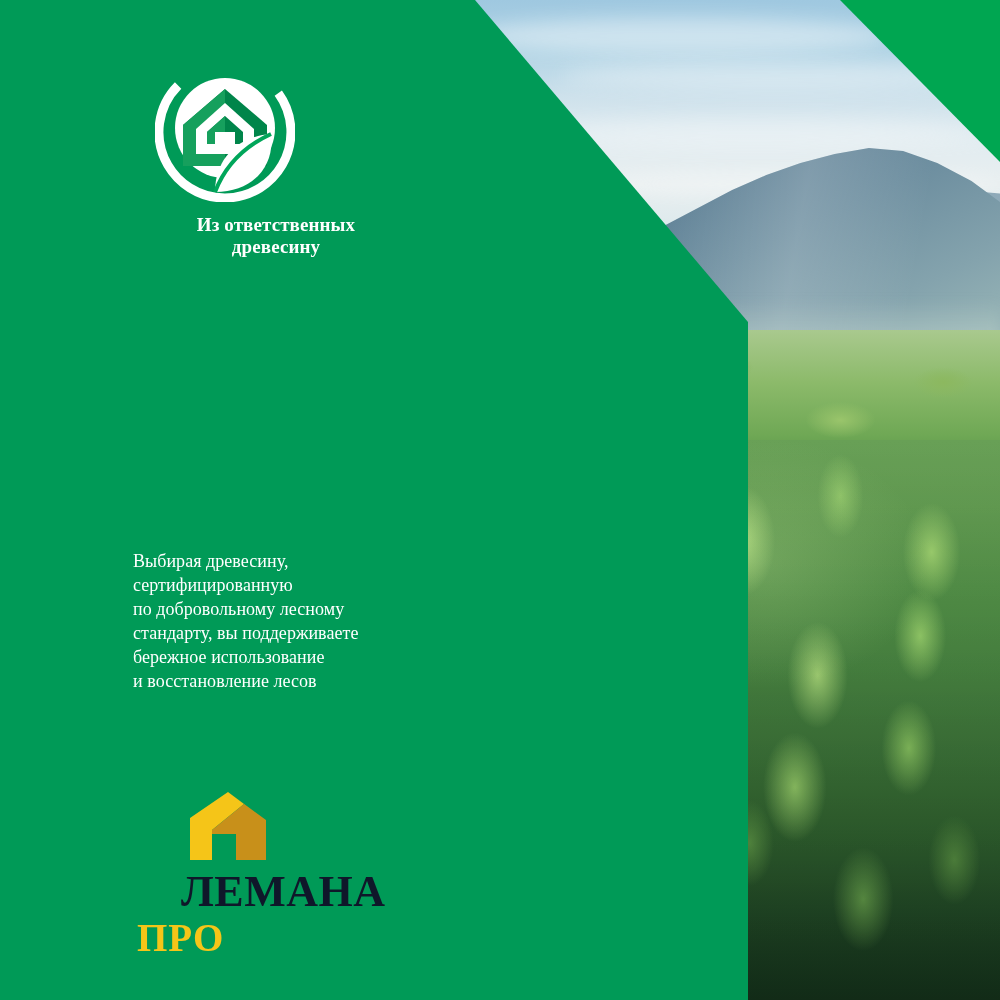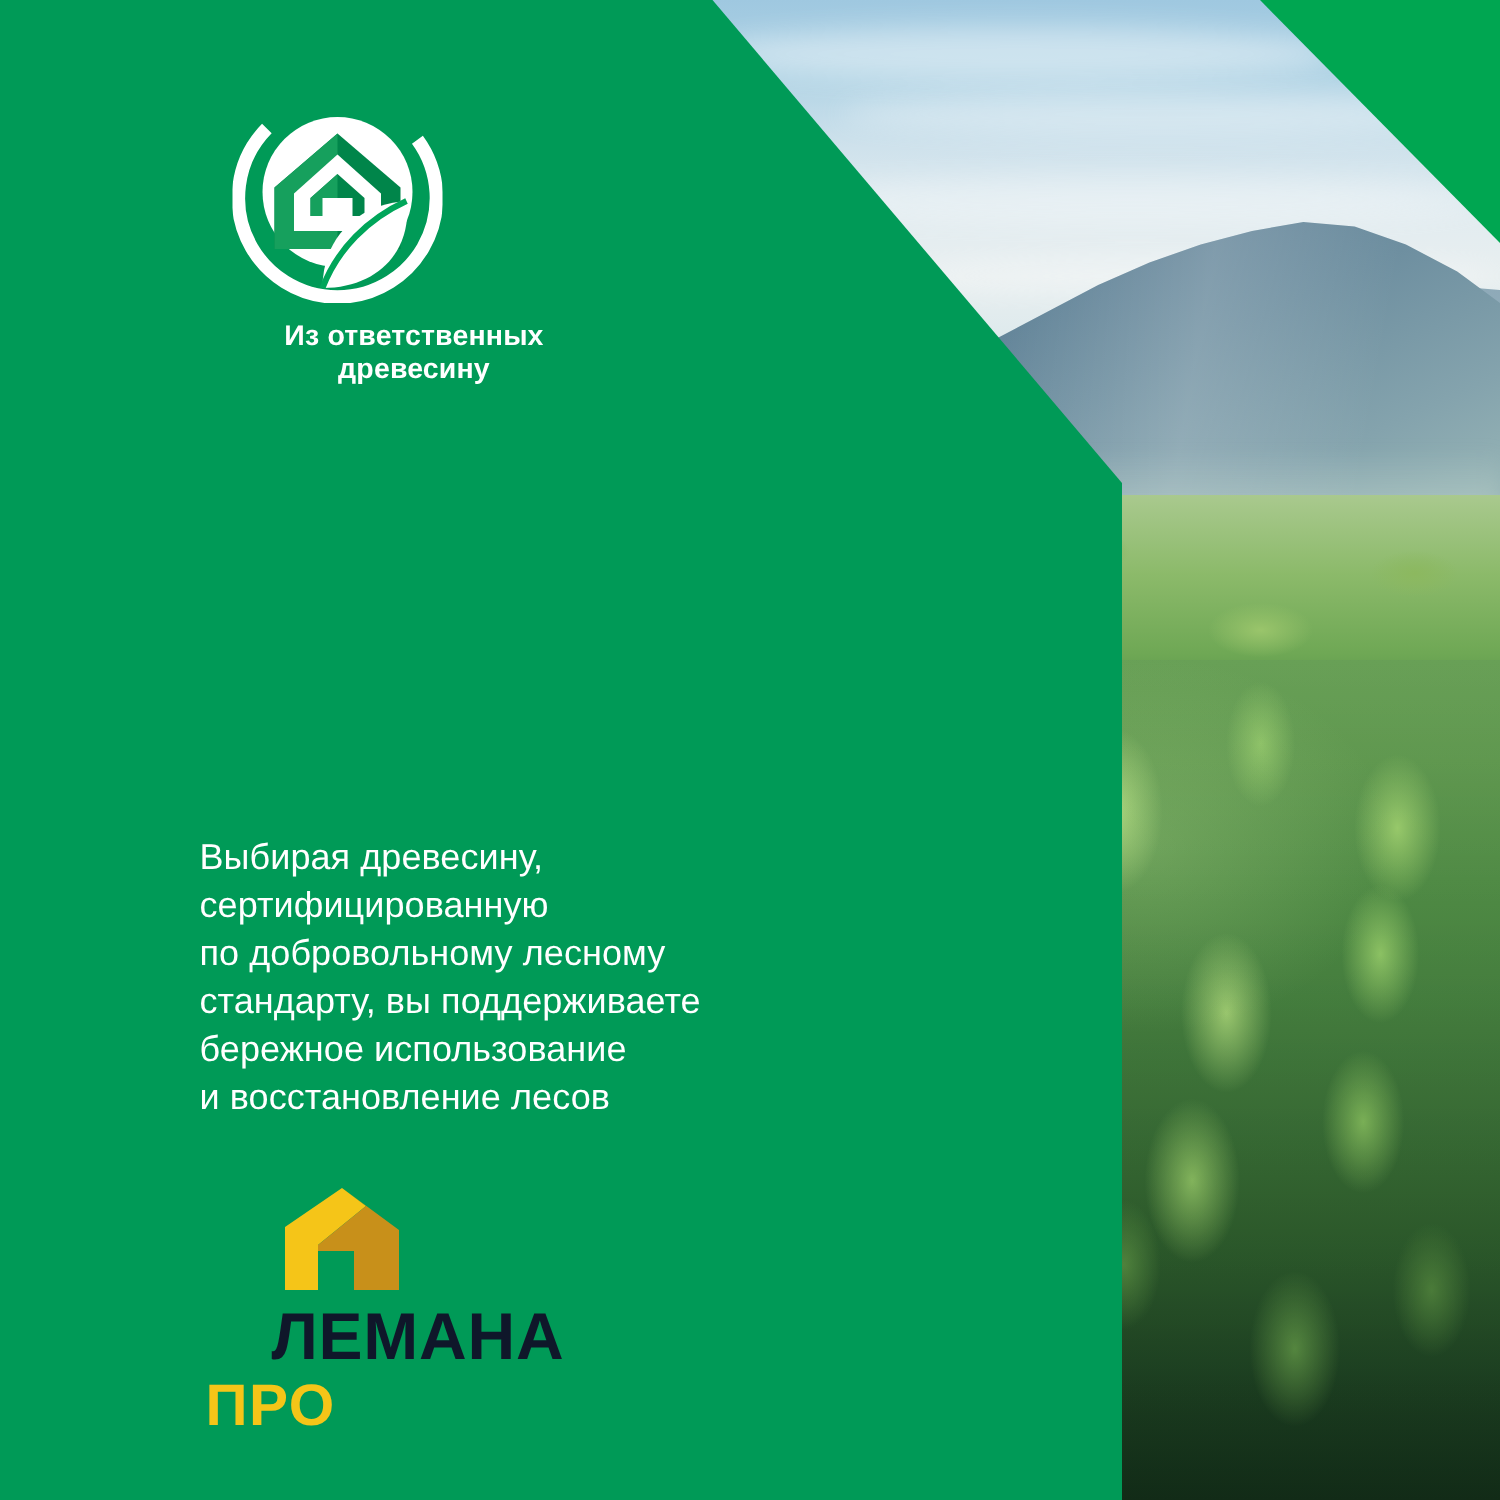--- a/index.html
+++ b/index.html
@@ -7,21 +7,21 @@
     margin: 0;
     padding: 0;
     background: #ffffff;
   }
   #poster {
     position: relative;
     width: 1000px;
     height: 1000px;
     overflow: hidden;
     background: #009A57;
-    font-family: Liberation Sans, sans-serif;
+    font-family: Liberation Serif, serif;
     -webkit-font-smoothing: antialiased;
   }
 
   
   .photo {
     position: absolute;
     inset: 0;
     z-index: 1;
   }
   .photo-sky {
@@ -205,21 +205,21 @@
     letter-spacing: -0.9px;
     white-space: pre-line;
   }
 
   
   .body-copy {
     position: absolute;
     left: 133px;
     top: 532px;
     color: #ffffff;
-    font-size: 24px;
+    font-size: 18px;
     font-weight: 400;
     line-height: 1.33;
     letter-spacing: .05px;
     white-space: pre-line;
   }
 
   
   .brand {
     position: absolute;
     left: 137px;

